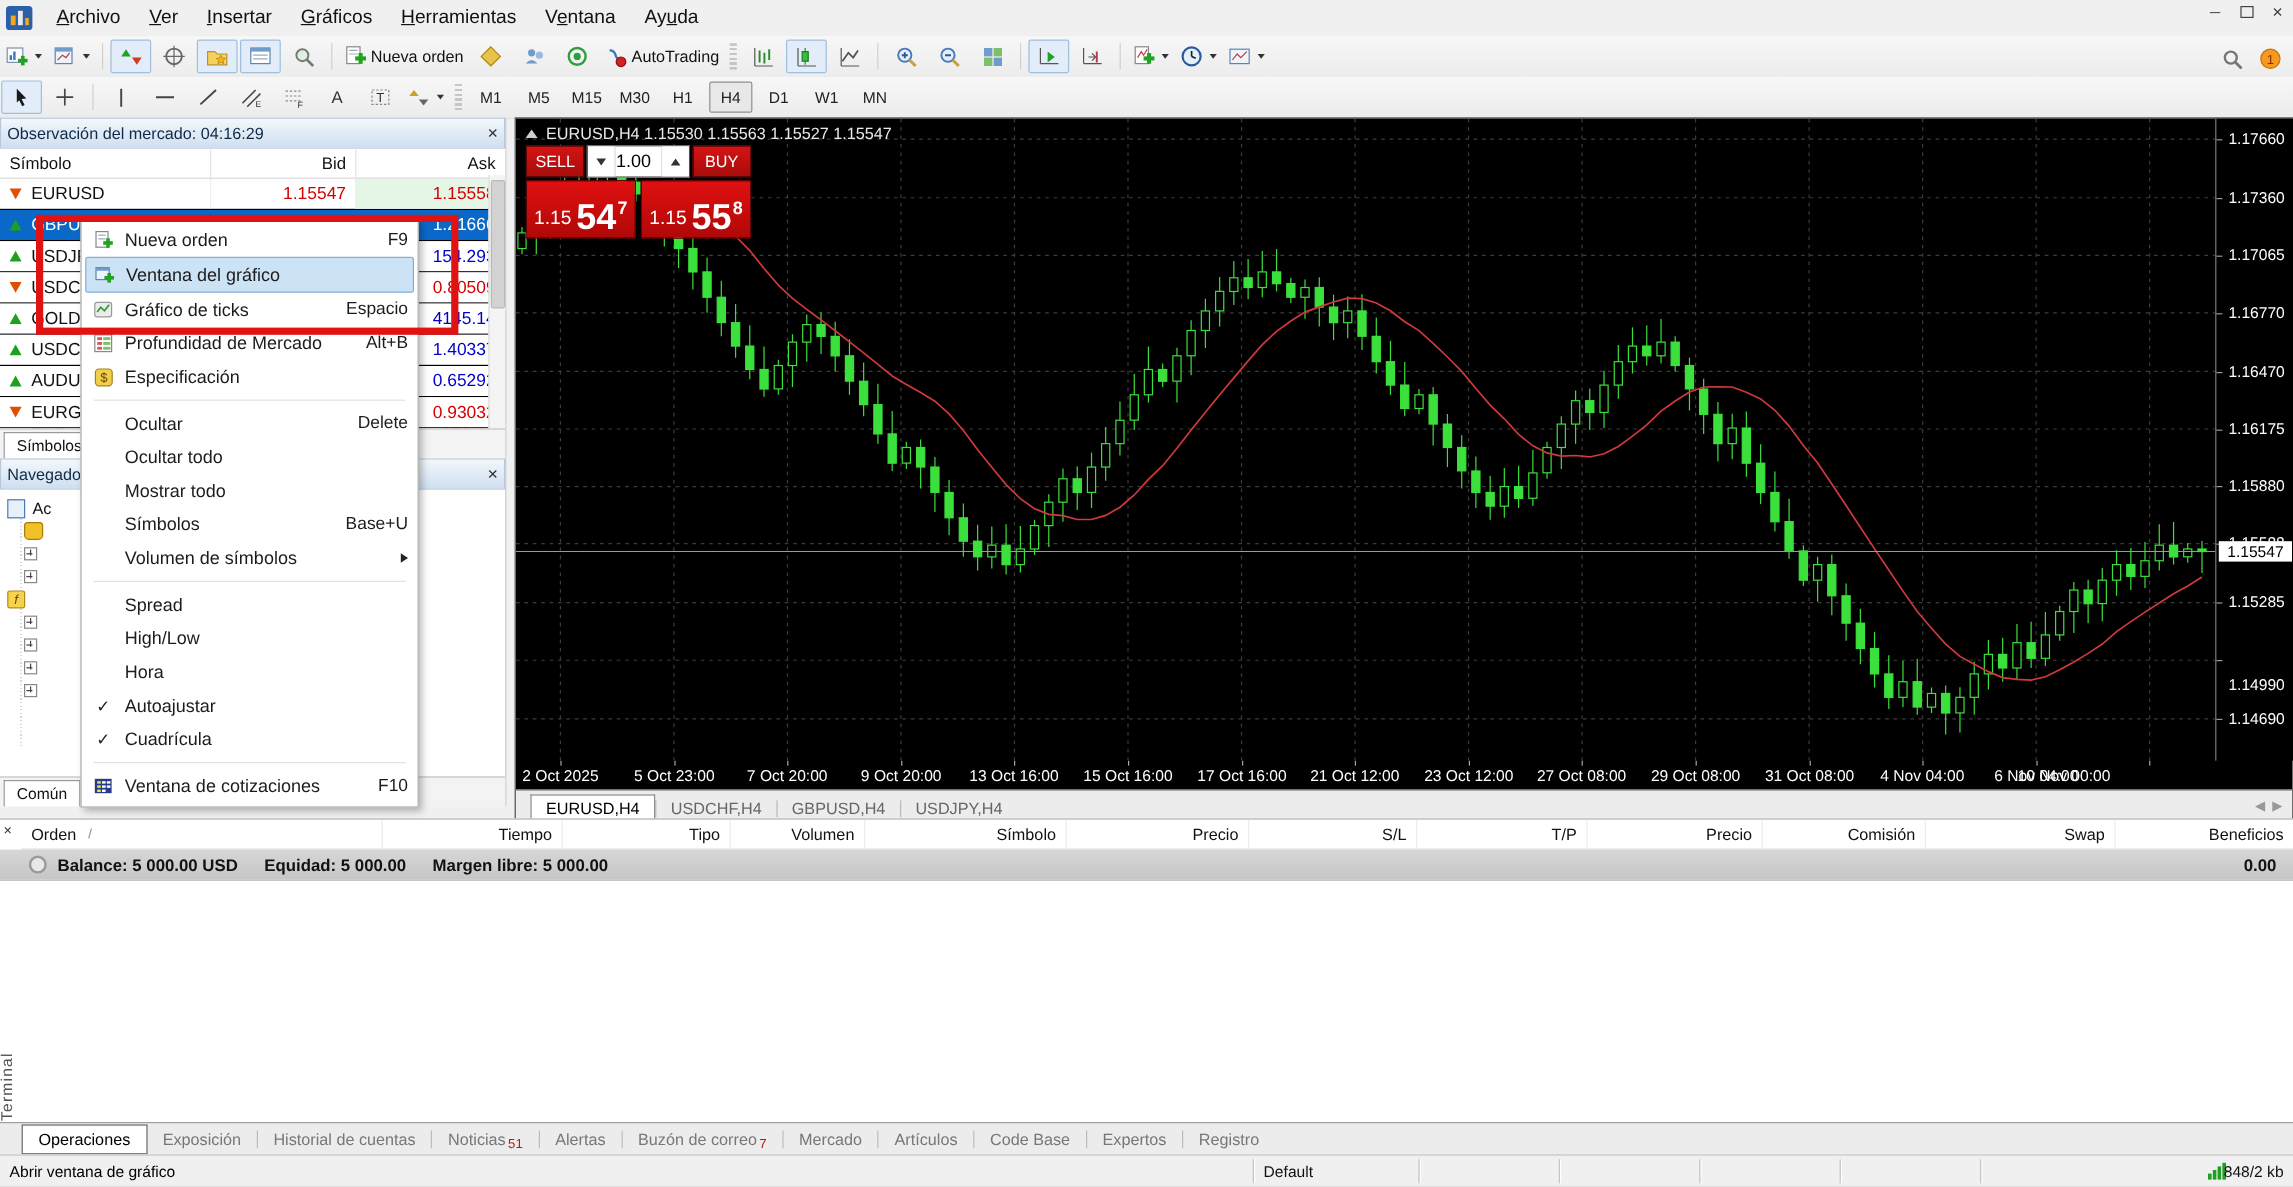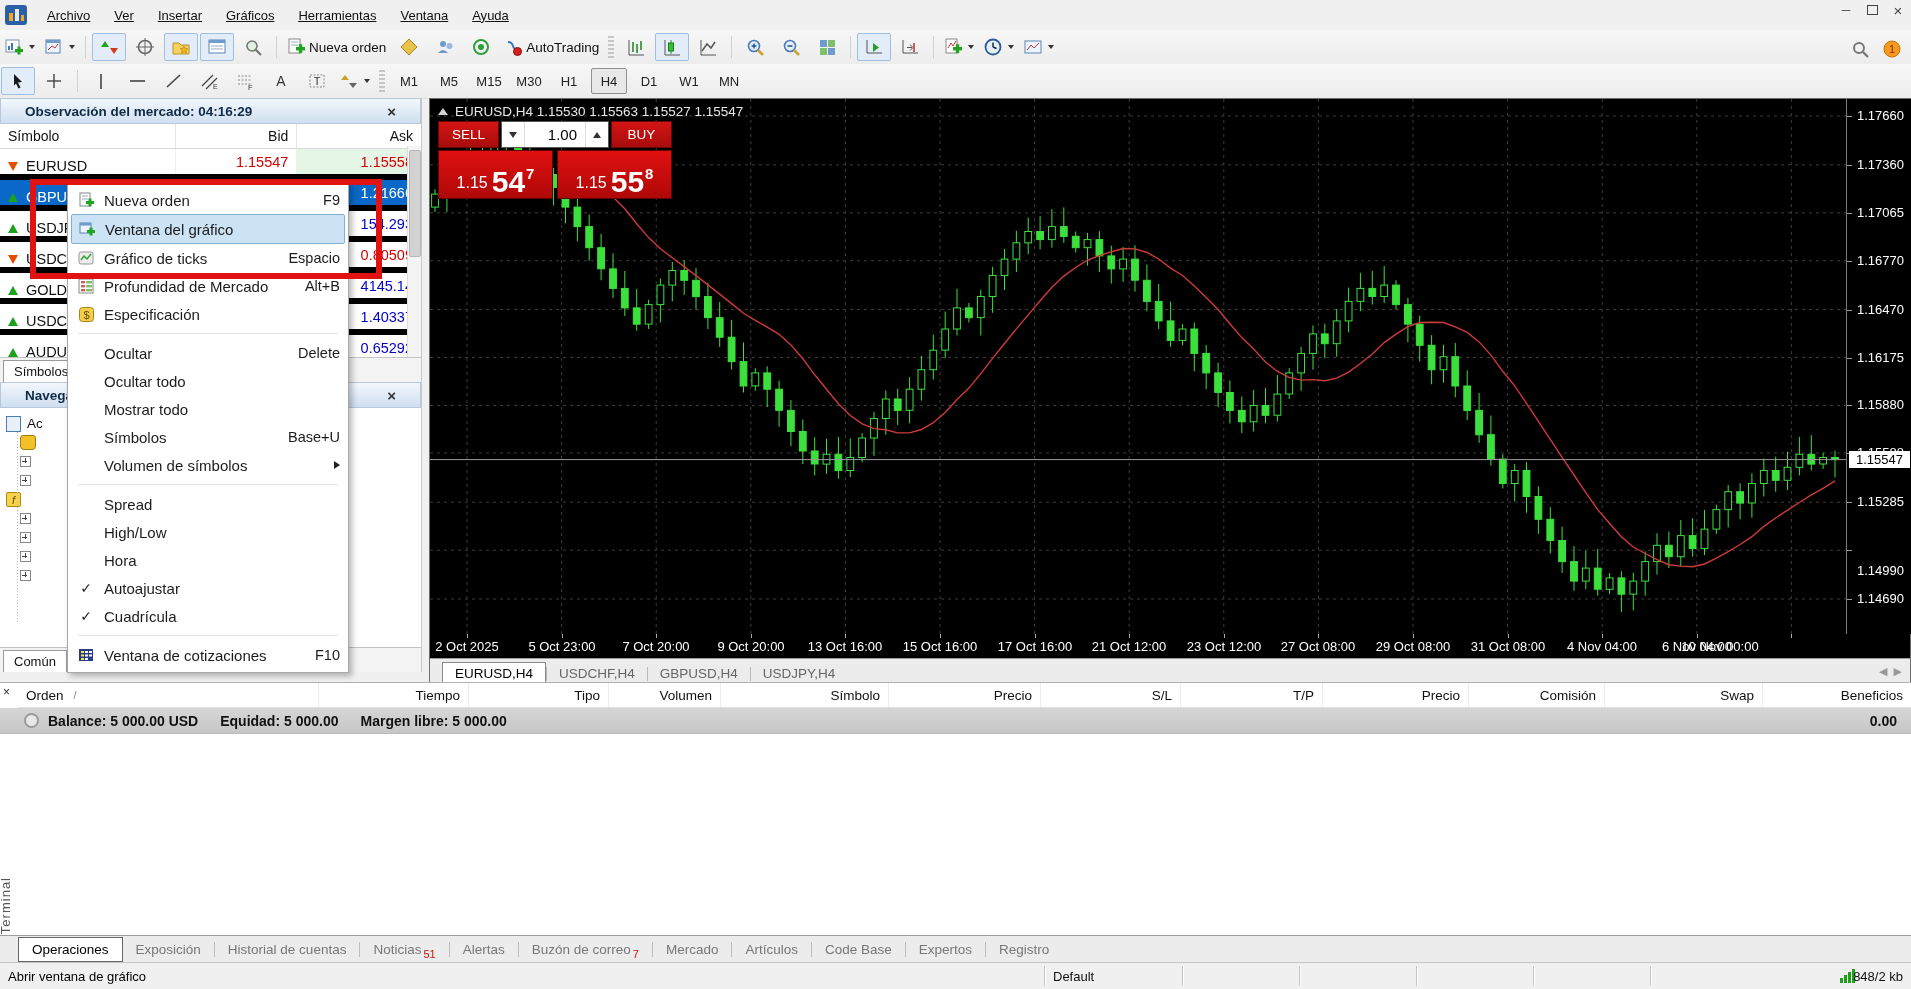--- a/index.html
+++ b/index.html
@@ -8,21 +8,21 @@
        overflow:hidden;-webkit-font-smoothing:antialiased;}
   .abs{position:absolute;}
 
   
   .menubar{left:0;top:0;width:1911px;height:30px;background:#f0f0f0;display:flex;align-items:center;}
   .applogo{width:22px;height:20px;margin:0 8px 0 5px;position:relative;}
   .applogo .lg-b{position:absolute;inset:0;background:#2b5fa8;border-radius:3px;}
   .applogo .lg-o{position:absolute;left:4px;bottom:4px;width:4px;height:8px;background:#f4a81d;}
   .applogo .lg-o2{position:absolute;left:10px;bottom:4px;width:4px;height:12px;background:#e8e8e8;}
   .applogo .lg-o3{position:absolute;left:16px;bottom:4px;width:3px;height:6px;background:#f4a81d;}
-  .menubar-item{padding:4px 12px;font-size:13px;cursor:default;text-decoration:underline;}
+  .menubar-item{padding:4px 12px;font-size:16px;cursor:default;}
   .menubar-item u{text-decoration:underline;}
   .win-btns{position:absolute;right:4px;top:2px;display:flex;gap:8px;align-items:center;}
   .win-btn{width:18px;height:16px;display:flex;align-items:center;justify-content:center;color:#444;font-size:12px;}
   .win-btn .boxglyph{width:9px;height:8px;border:1.4px solid #444;}
 
   
   .toolbar{left:0;width:1911px;height:34px;background:linear-gradient(#f7f7f7,#ececec);display:flex;align-items:center;border-bottom:1px solid #e0e0e0;}
   .tb1{top:30px;} .tb2{top:64px;}
   .tbtn{height:26px;min-width:26px;margin:0 1px;border:1px solid transparent;border-radius:2px;
         display:flex;align-items:center;justify-content:center;gap:3px;padding:0 3px;font-size:13px;}
@@ -31,30 +31,30 @@
   .tsep{width:1px;height:22px;background:#d0d0d0;margin:0 5px;}
   .tgrip{width:6px;height:22px;margin:0 4px;background:repeating-linear-gradient(#bbb 0 2px,transparent 2px 4px);opacity:.8;}
   .caret{width:0;height:0;border-left:3.5px solid transparent;border-right:3.5px solid transparent;border-top:4px solid #333;margin-left:2px;}
   .tfbtn{height:24px;min-width:34px;margin:0 2px;display:flex;align-items:center;justify-content:center;
          font-size:13px;color:#222;border:1px solid transparent;}
   .tfbtn.active{background:#e8e8e8;border:1px solid #909090;border-radius:2px;}
   .tb-right{position:absolute;right:10px;top:34px;height:30px;display:flex;align-items:center;gap:14px;}
 
   
   .panel-title{height:24px;background:linear-gradient(#f2f7fc,#cfdff0);border:1px solid #b8c8da;
-               display:flex;align-items:center;padding:0 24px;font-size:13.5px;color:#102a46;font-weight:bold;}
+               display:flex;align-items:center;padding:0 5px;font-size:13.5px;color:#102a46;}
   .panel-close{margin-left:auto;color:#333;font-size:15px;line-height:1;}
 
   
   .mw{left:0;top:98px;width:421px;height:284px;background:#fff;border-right:1px solid #c8c8c8;}
   .mw-header{display:flex;height:24px;border-bottom:1px solid #d8d8d8;background:#fff;font-size:14px;align-items:center;}
   .mw-c1{width:170px;padding-left:8px;}
   .mw-c2{width:115px;text-align:right;padding-right:8px;border-left:1px solid #e4e4e4;height:100%;display:flex;align-items:center;justify-content:flex-end;}
   .mw-c3{width:118px;text-align:right;padding-right:8px;border-left:1px solid #e4e4e4;height:100%;display:flex;align-items:center;justify-content:flex-end;}
-  .mw-row{display:flex;height:25px;align-items:flex-end;border-bottom:6px solid #000000;font-size:14.5px;background:#fff;}
+  .mw-row{display:flex;height:25px;align-items:center;border-bottom:1px solid #000000;font-size:14.5px;background:#fff;}
   .mw-row.selected{background:#0a69c8;color:#fff;}
   .mw-row.selected .pv{color:#fff !important;}
   .mw-sym{width:170px;display:flex;align-items:center;gap:8px;padding-left:8px;}
   .arrow-up{width:0;height:0;border-left:5px solid transparent;border-right:5px solid transparent;border-bottom:9px solid #1ba11b;}
   .arrow-down{width:0;height:0;border-left:5px solid transparent;border-right:5px solid transparent;border-top:9px solid #e04f00;}
   .mw-scroll{position:absolute;right:0;top:48px;width:13px;height:212px;background:#f4f4f4;border-left:1px solid #ddd;}
   .mw-thumb{position:absolute;left:1px;top:4px;width:10px;height:105px;background:#d2d2d2;border:1px solid #b8b8b8;border-radius:2px;}
   .mini-tabs{position:absolute;left:0;bottom:0;width:100%;height:24px;background:#f3f3f3;border-top:1px solid #c4c4c4;display:flex;align-items:flex-end;}
   .mini-tab{height:21px;margin-left:3px;padding:0 10px;background:#fff;border:1px solid #9a9a9a;border-bottom:none;
             display:flex;align-items:center;font-size:13px;}
@@ -97,21 +97,21 @@
   .datestrip .dtick{position:absolute;top:0;width:1px;height:4px;background:#aaa;}
   .charttabs{position:absolute;left:0;top:559px;width:1480px;height:25px;background:#ececec;border-top:1px solid #9a9a9a;display:flex;align-items:flex-end;}
   .ctab{height:21px;padding:0 12px;display:flex;align-items:center;font-size:13.5px;color:#666;}
   .ctab.active{background:#fff;border:1px solid #8a8a8a;border-bottom:none;color:#000;margin-left:12px;}
   .ctab-sep{width:1px;height:14px;background:#b8b8b8;margin-bottom:3px;}
   .ctab-arrows{margin-left:auto;margin-right:8px;color:#999;font-size:11px;display:flex;gap:6px;align-items:center;height:100%;}
   .ohlc{position:absolute;left:8px;top:5px;color:#e8e8e8;font-size:13.5px;display:flex;align-items:center;gap:7px;z-index:6;}
   .collapse-tri{width:0;height:0;border-left:5px solid transparent;border-right:5px solid transparent;border-bottom:7px solid #cfcfcf;}
 
   
-  .oneclick{position:absolute;left:8px;top:22px;width:234px;z-index:6;}
+  .oneclick{position:absolute;left:8px;top:22px;width:188px;z-index:6;}
   .oc-row{display:flex;height:27px;gap:2px;}
   .oc-btn{width:59px;background:linear-gradient(#d41414,#a80c0c);color:#fff;font-size:13.5px;display:flex;align-items:center;justify-content:center;border:1px solid #6d0505;}
   .oc-spin{flex:1;display:flex;border:1px solid #555;background:#fff;}
   .oc-step{width:22px;display:flex;align-items:center;justify-content:center;background:#fff;}
   .oc-val{flex:1;display:flex;align-items:center;justify-content:flex-end;padding-right:8px;font-size:15px;color:#000;border-left:1px solid #ddd;border-right:1px solid #ddd;}
   .tri-up{width:0;height:0;border-left:4px solid transparent;border-right:4px solid transparent;border-bottom:6px solid #333;}
   .tri-dn{width:0;height:0;border-left:4px solid transparent;border-right:4px solid transparent;border-top:6px solid #333;}
   .oc-prices{display:flex;gap:4px;margin-top:2px;}
   .oc-price{width:115px;height:43px;background:linear-gradient(#e01010,#b00808);border:1px solid #5f0404;color:#fff;
             display:flex;align-items:flex-end;justify-content:center;padding-bottom:4px;}

